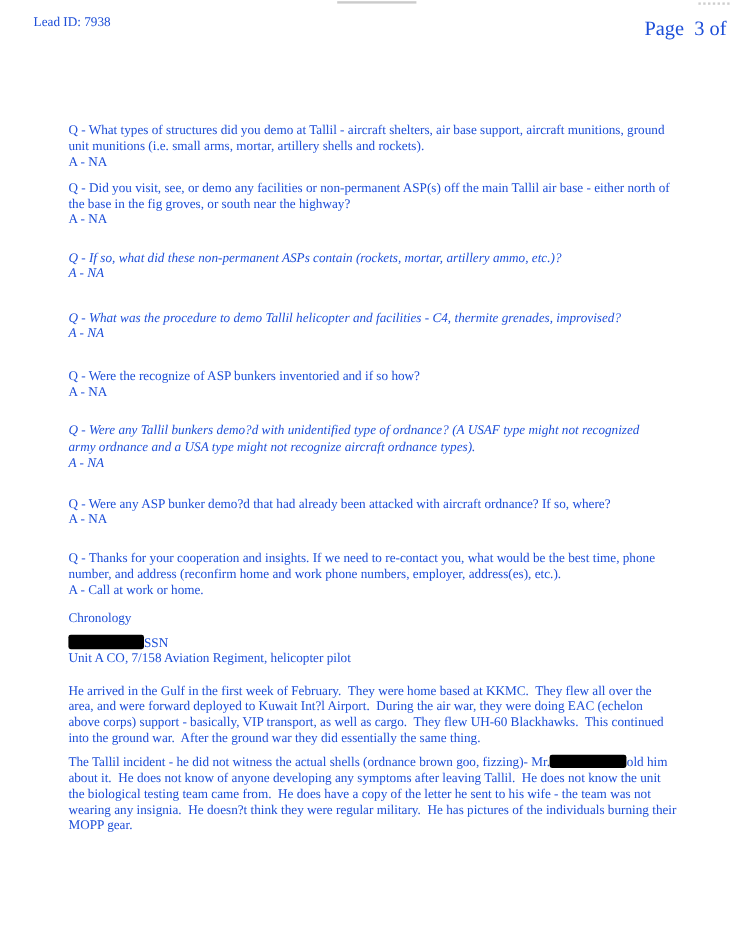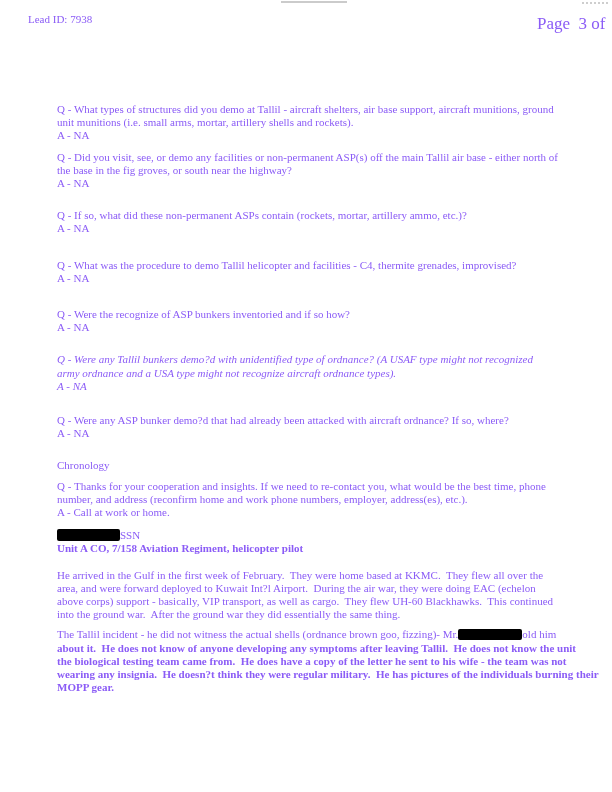--- a/index.html
+++ b/index.html
@@ -2,21 +2,21 @@
 <html><head>
 <meta charset="utf-8">
 <style>
   html, body { margin: 0; padding: 0; background: #ffffff; }
   .sheet {
     position: relative;
     width: 612px;
     height: 792px;
     background: #ffffff;
     font-family: "Liberation Serif", serif;
-    color: #8b5cf6;
+    color: #1d4ed8;
     overflow: hidden;
   }
   
   .artifact-top-center {
     position: absolute; left: 281px; top: 1px;
     width: 66px; height: 2px; background: #b9b9b9; opacity: .75;
   }
   .artifact-top-right {
     position: absolute; left: 582px; top: 2px;
     width: 26px; height: 0; border-top: 2px dotted #c2c2c2; opacity: .8;
@@ -28,33 +28,33 @@
   .header-right {
     position: absolute; left: 537px; top: 14px;
     font-size: 17px; white-space: pre;
   }
   .doc-body {
     position: absolute; left: 57px; top: 103px; width: 540px;
     font-size: 11px; line-height: 13.2px;
   }
   .blk { margin: 0; white-space: pre; }
   .mb26 { margin-bottom: 26px; }
-  .mb23 { margin-bottom: 23px; }
+  .mb23 { margin-bottom: 23px; font-style: italic; }
   .mb22 { margin-bottom: 8px; }
   .mb21 { margin-bottom: 21px; font-style: italic; }
   .mb19 { margin-bottom: 19px; font-family: Liberation Serif, serif; }
   .mb13 { margin-bottom: 13px; }
   .mb10 { margin-bottom: 10px; }
   .mb7  { margin-bottom: 7px; }
   .redaction {
     display: inline-block; background: #000000; border-radius: 2px;
   }
   .name-redaction { width: 63px; height: 12px; vertical-align: -2px; }
   .inline-redaction { width: 64px; height: 11px; vertical-align: -2px; }
-  .rest { display: block; font-weight: bold; }
+  .rest { display: block; }
 </style>
 </head>
 <body>
 
 <div class="sheet">
   <div class="artifact-top-center"></div>
   <div class="artifact-top-right"></div>
 
   <span class="header-left">Lead ID: 7938</span>
   <span class="header-right">Page  3 of   5</span>
@@ -70,25 +70,25 @@
 A - NA</p>
     <p class="blk mb23">Q - What was the procedure to demo Tallil helicopter and facilities - C4, thermite grenades, improvised?
 A - NA</p>
     <p class="blk mb19">Q - Were the recognize of ASP bunkers inventoried and if so how?
 A - NA</p>
     <p class="blk mb21">Q - Were any Tallil bunkers demo?d with unidentified type of ordnance? (A USAF type might not recognized
 army ordnance and a USA type might not recognize aircraft ordnance types).
 A - NA</p>
     <p class="blk mb19">Q - Were any ASP bunker demo?d that had already been attacked with aircraft ordnance? If so, where?
 A - NA</p>
-    <p class="blk mb7">Chronology</p>
-
     <p class="blk mb10">Q - Thanks for your cooperation and insights. If we need to re-contact you, what would be the best time, phone
 number, and address (reconfirm home and work phone numbers, employer, address(es), etc.).
 A - Call at work or home.</p>
+
+    <p class="blk mb7">Chronology</p>
 
     <p class="blk mb13"><span class="redaction name-redaction"></span><span>SSN</span><span class="rest">Unit A CO, 7/158 Aviation Regiment, helicopter pilot</span></p>
 
     <p class="blk mb7">He arrived in the Gulf in the first week of February.  They were home based at KKMC.  They flew all over the
 area, and were forward deployed to Kuwait Int?l Airport.  During the air war, they were doing EAC (echelon
 above corps) support - basically, VIP transport, as well as cargo.  They flew UH-60 Blackhawks.  This continued
 into the ground war.  After the ground war they did essentially the same thing.</p>
 
     <p class="blk"><span>The Tallil incident - he did not witness the actual shells (ordnance brown goo, fizzing)- Mr.</span><span class="redaction inline-redaction"></span><span>old him</span><span class="rest">about it.  He does not know of anyone developing any symptoms after leaving Tallil.  He does not know the unit
 the biological testing team came from.  He does have a copy of the letter he sent to his wife - the team was not

